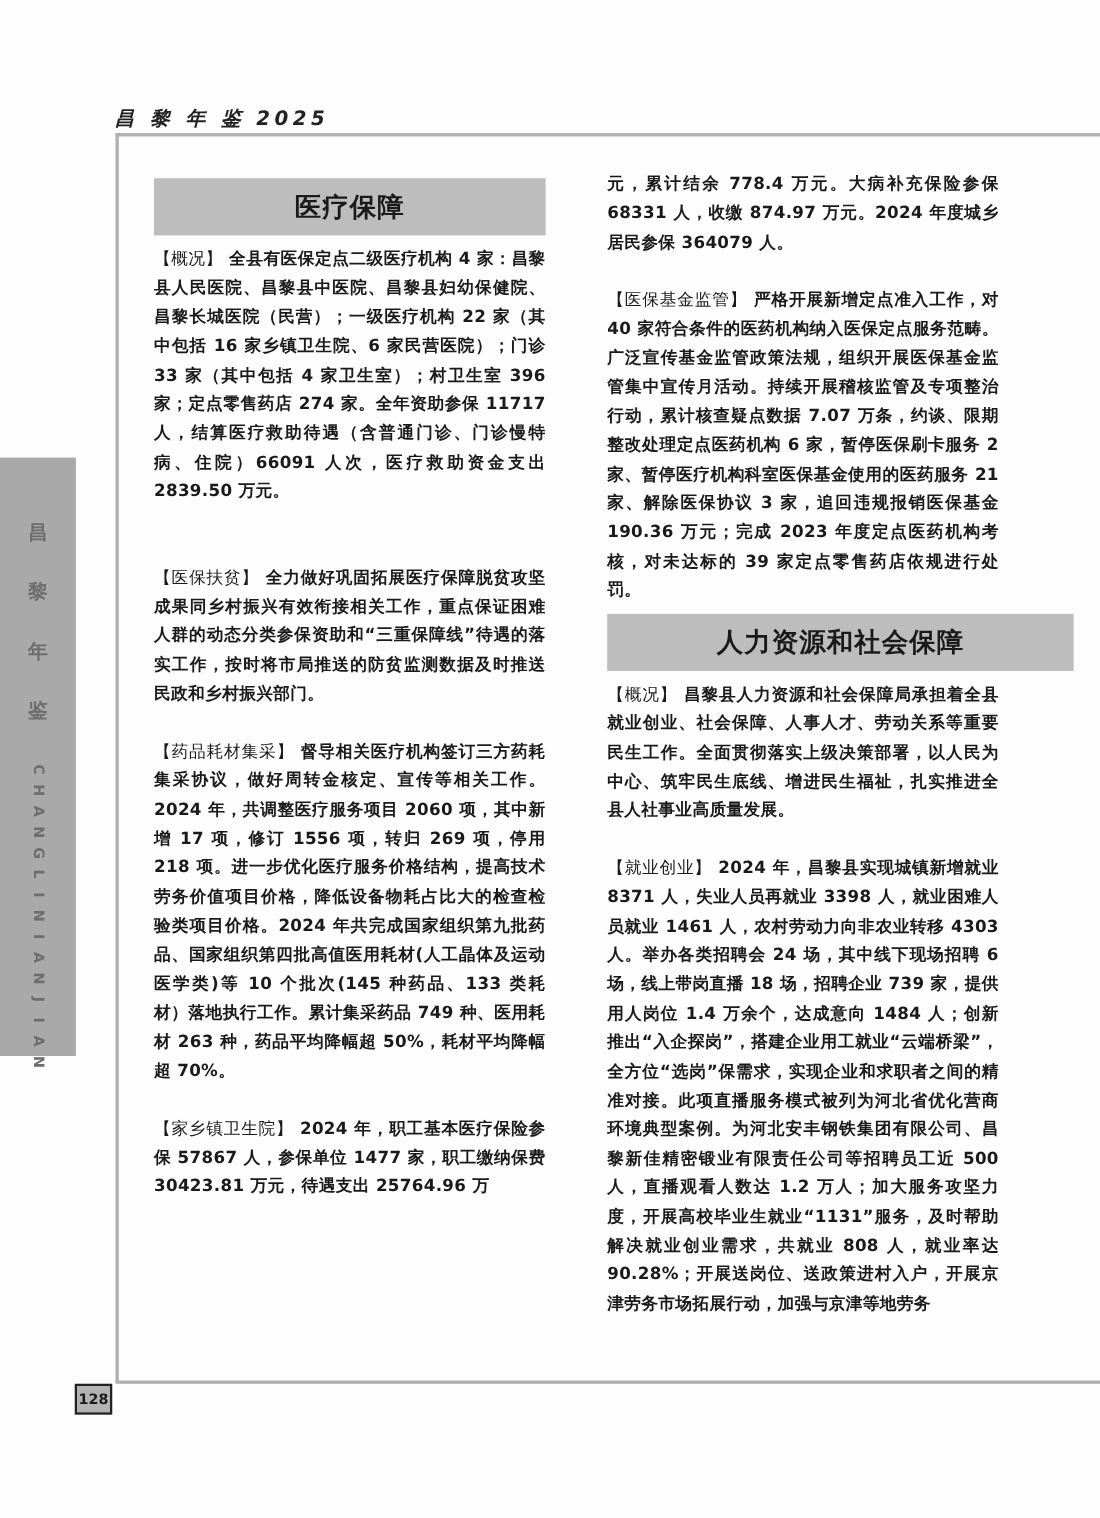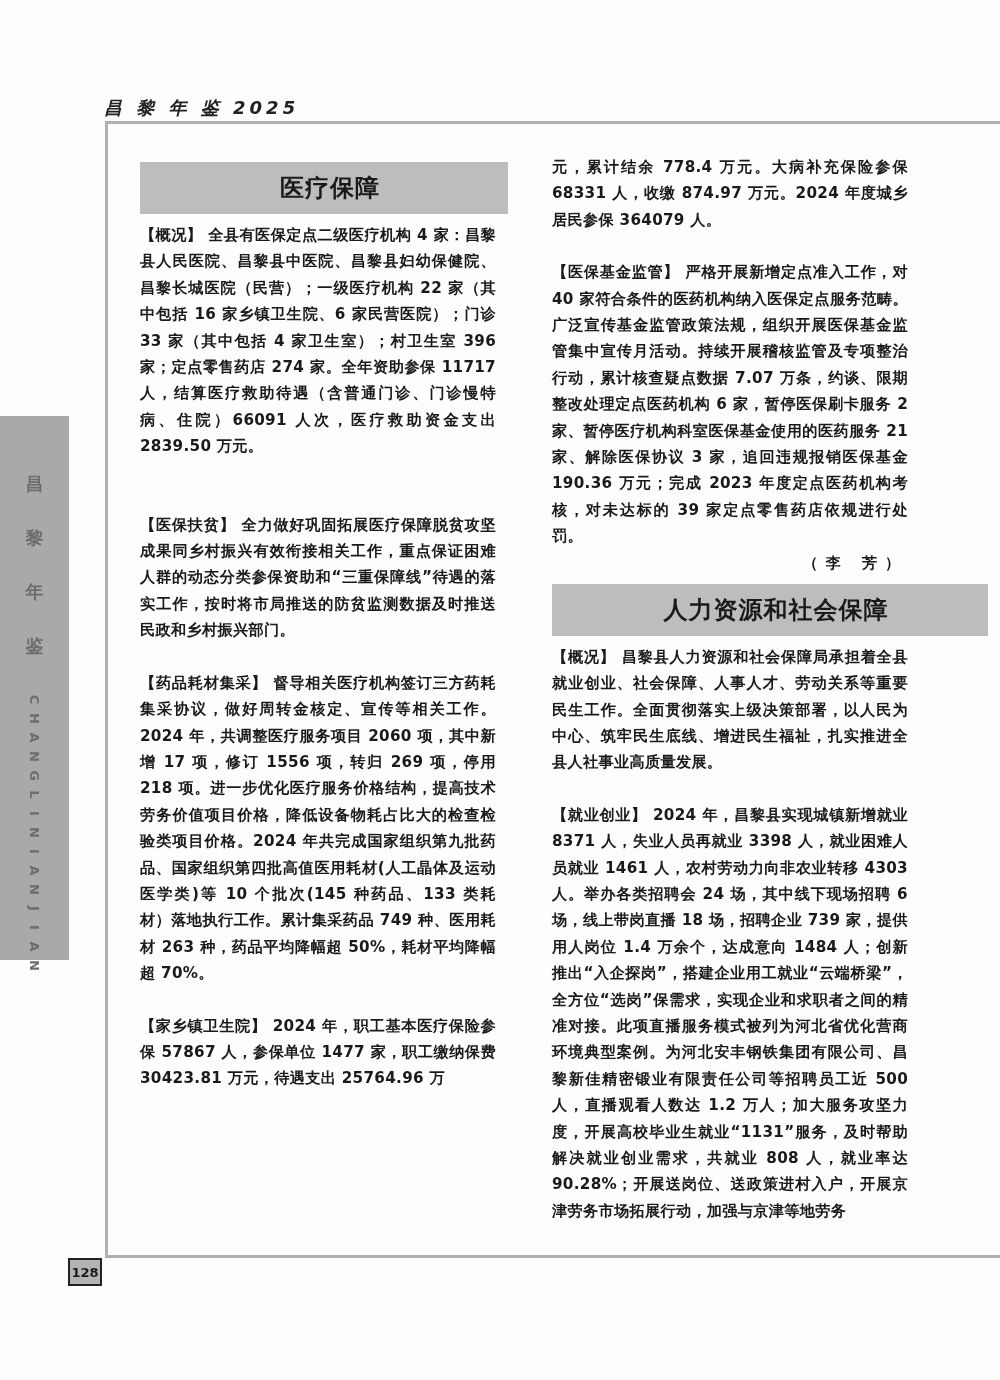--- a/index.html
+++ b/index.html
@@ -24,30 +24,30 @@
   .page-num {
     position: absolute; left: 68px; top: 1258px; width: 34px; height: 28px; background: #b3b3b3;
     border: 2px solid #222; box-sizing: border-box; font-size: 13px; font-weight: bold;
     display: flex; align-items: center; justify-content: center;
   }
   .col { position: absolute; width: 356px; }
   .col-left { left: 140px; top: 162px; }
   .col-right { left: 552px; top: 154px; }
   .sec-title {
     background: #bdbdbd; height: 52px; display: flex; align-items: center; justify-content: center;
-    font-size: 24px; font-weight: bold; color: #1a1a1a; letter-spacing: 1px; padding-left: 12px;
+    font-size: 24px; font-weight: bold; color: #1a1a1a; letter-spacing: 1px;
   }
   .col-left .sec-title { width: 356px; margin-bottom: 8px; }
   .col-right .sec-title { width: 424px; margin-bottom: 8px; }
   p.para {
     margin: 0; font-size: 15.2px; line-height: 26.4px; font-weight: bold; text-align: justify;
     text-align-last: left; letter-spacing: 0.3px;
   }
   .gap { height: 26px; }
-  .tag { font-weight: bold; }
+  .tag { font-weight: normal; }
   .author { text-align: right; font-size: 15px; font-weight: bold; line-height: 26px; letter-spacing: 8px; }
 </style>
 </head>
 <body>
 
 <div class="running-head">昌 黎 年 鉴 2025</div>
 
 <div class="frame-top"></div>
 <div class="frame-left"></div>
 <div class="frame-bottom"></div>
@@ -88,19 +88,18 @@
   <div class="gap"></div>
   <p class="para"><span class="tag">【药品耗材集采】</span><span> 督导相关医疗机构签订三方药耗集采协议，做好周转金核定、宣传等相关工作。2024 年，共调整医疗服务项目 2060 项，其中新增 17 项，修订 1556 项，转归 269 项，停用 218 项。进一步优化医疗服务价格结构，提高技术劳务价值项目价格，降低设备物耗占比大的检查检验类项目价格。2024 年共完成国家组织第九批药品、国家组织第四批高值医用耗材(人工晶体及运动医学类)等 10 个批次(145 种药品、133 类耗材）落地执行工作。累计集采药品 749 种、医用耗材 263 种，药品平均降幅超 50%，耗材平均降幅超 70%。</span></p>
   <div class="gap"></div>
   <p class="para"><span class="tag">【家乡镇卫生院】</span><span> 2024 年，职工基本医疗保险参保 57867 人，参保单位 1477 家，职工缴纳保费 30423.81 万元，待遇支出 25764.96 万</span></p>
 </div>
 
 <div class="col col-right">
   <p class="para">元，累计结余 778.4 万元。大病补充保险参保 68331 人，收缴 874.97 万元。2024 年度城乡居民参保 364079 人。</p>
   <div class="gap"></div>
   <p class="para"><span class="tag">【医保基金监管】</span><span> 严格开展新增定点准入工作，对 40 家符合条件的医药机构纳入医保定点服务范畴。广泛宣传基金监管政策法规，组织开展医保基金监管集中宣传月活动。持续开展稽核监管及专项整治行动，累计核查疑点数据 7.07 万条，约谈、限期整改处理定点医药机构 6 家，暂停医保刷卡服务 2 家、暂停医疗机构科室医保基金使用的医药服务 21 家、解除医保协议 3 家，追回违规报销医保基金 190.36 万元；完成 2023 年度定点医药机构考核，对未达标的 39 家定点零售药店依规进行处罚。</span></p>
-  <div class="author">（李  芳）</div>
   <div style="height:8px"></div>
   <div class="sec-title">人力资源和社会保障</div>
   <p class="para"><span class="tag">【概况】</span><span> 昌黎县人力资源和社会保障局承担着全县就业创业、社会保障、人事人才、劳动关系等重要民生工作。全面贯彻落实上级决策部署，以人民为中心、筑牢民生底线、增进民生福祉，扎实推进全县人社事业高质量发展。</span></p>
   <div class="gap"></div>
   <p class="para"><span class="tag">【就业创业】</span><span> 2024 年，昌黎县实现城镇新增就业 8371 人，失业人员再就业 3398 人，就业困难人员就业 1461 人，农村劳动力向非农业转移 4303 人。举办各类招聘会 24 场，其中线下现场招聘 6 场，线上带岗直播 18 场，招聘企业 739 家，提供用人岗位 1.4 万余个，达成意向 1484 人；创新推出“入企探岗”，搭建企业用工就业“云端桥梁”，全方位“选岗”保需求，实现企业和求职者之间的精准对接。此项直播服务模式被列为河北省优化营商环境典型案例。为河北安丰钢铁集团有限公司、昌黎新佳精密锻业有限责任公司等招聘员工近 500 人，直播观看人数达 1.2 万人；加大服务攻坚力度，开展高校毕业生就业“1131”服务，及时帮助解决就业创业需求，共就业 808 人，就业率达 90.28%；开展送岗位、送政策进村入户，开展京津劳务市场拓展行动，加强与京津等地劳务</span></p>
 </div>
 
 </body></html>

